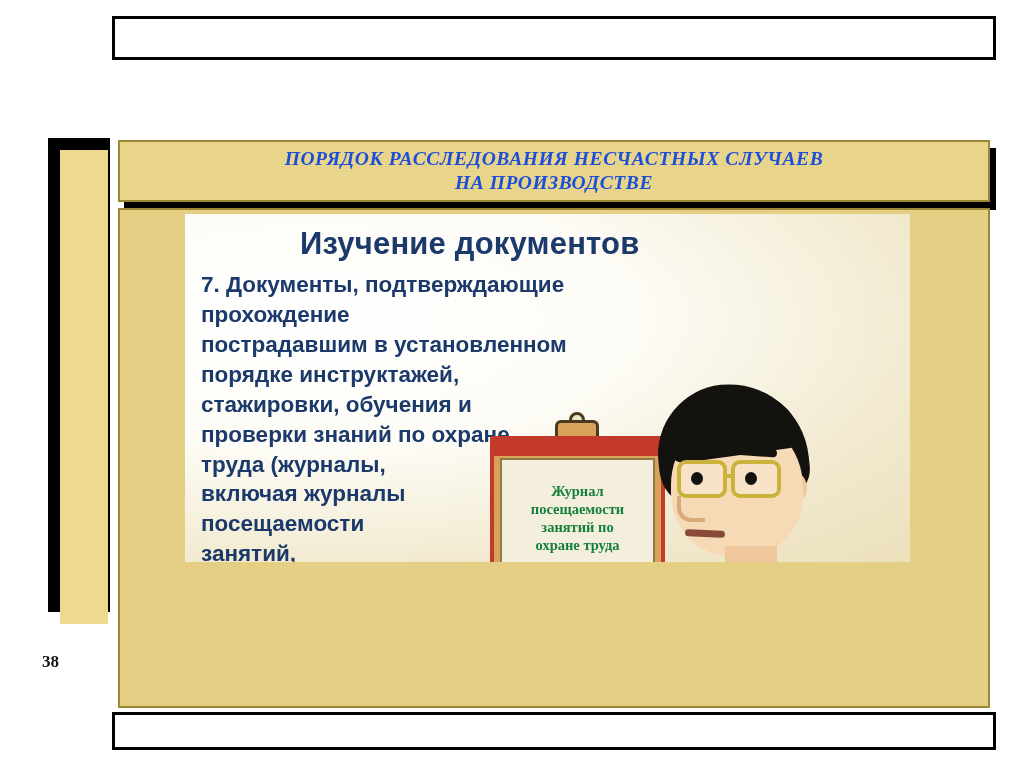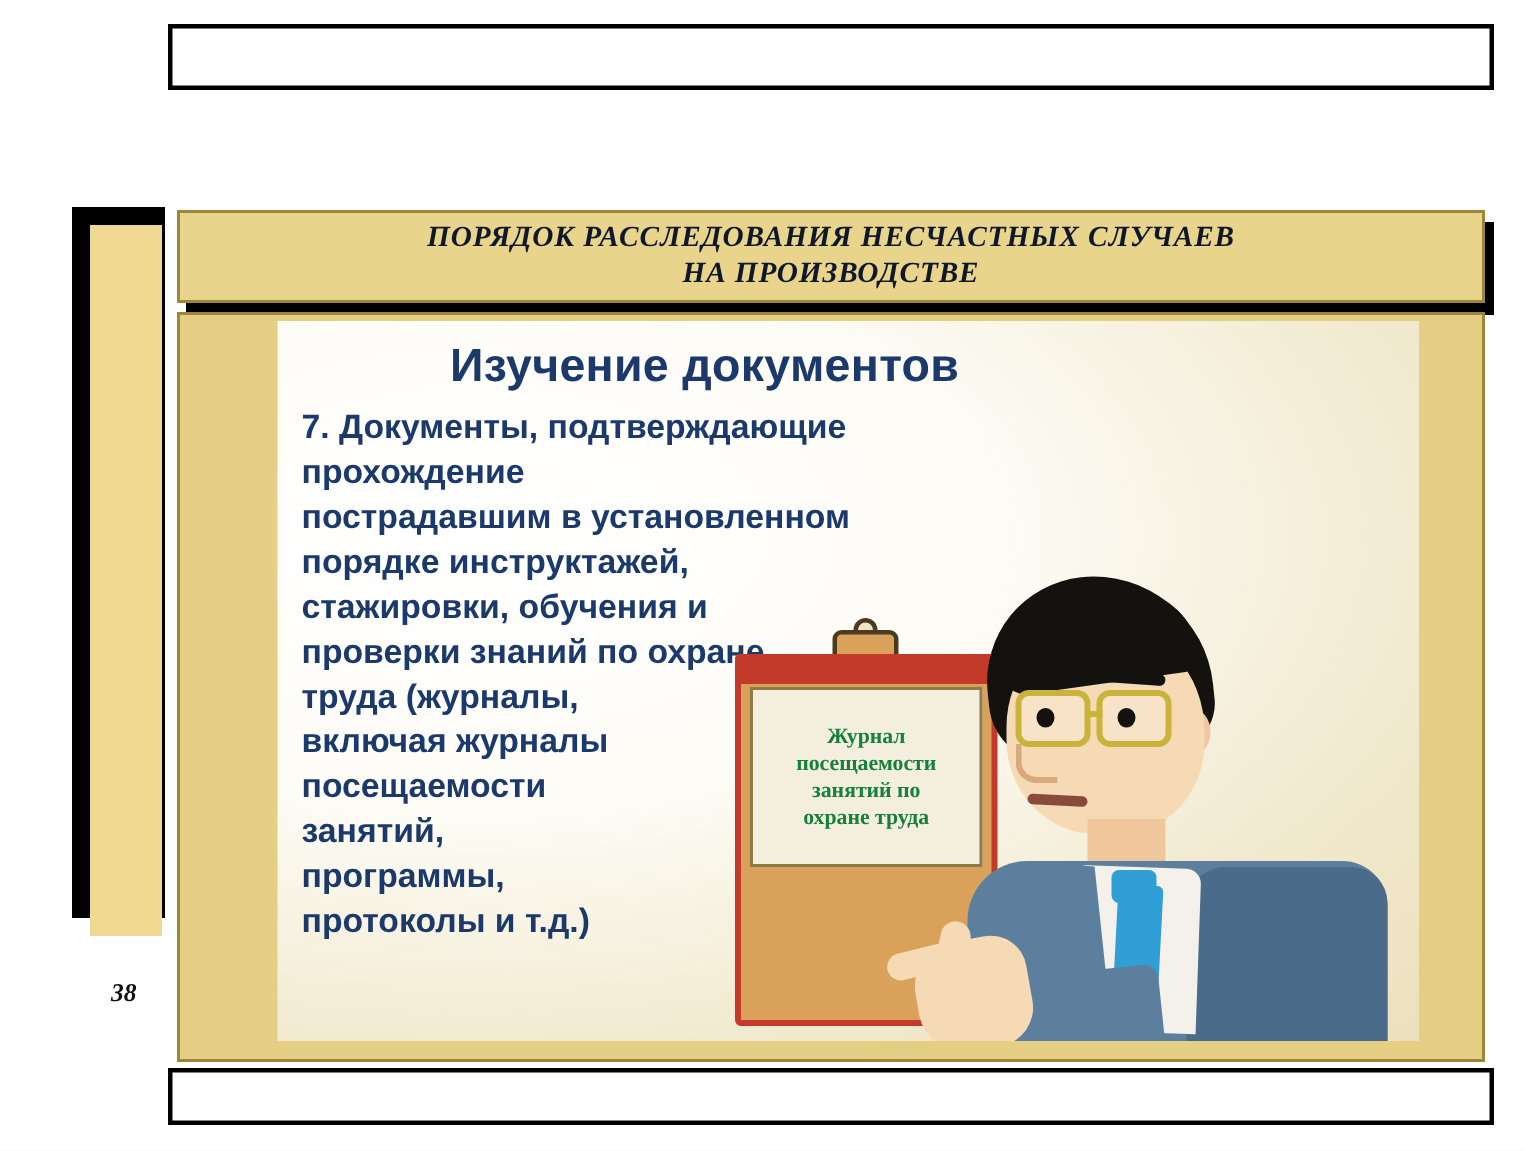--- a/index.html
+++ b/index.html
@@ -83,21 +83,21 @@
     align-items: center;
     justify-content: center;
     text-align: center;
   }
   .title-text {
     font-family: "Liberation Serif", serif;
     font-style: italic;
     font-weight: bold;
     font-size: 19.5px;
     letter-spacing: 0.6px;
-    color: #0f172a;
+    color: #1d4ed8;
     line-height: 1.25;
     padding: 0 10px;
     white-space: pre-line;
   }
 
   
   .content-frame {
     position: absolute;
     left: 118px;
     top: 208px;
@@ -105,25 +105,24 @@
     height: 500px;
     background: #e5cf84;
     border: 2px solid #9d8737;
     box-sizing: border-box;
   }
   .content-image {
     position: absolute;
     left: 185px;
     top: 214px;
     width: 725px;
-    height: 480px;
+    height: 348px;
     background:
       radial-gradient(ellipse at 18% 30%, #ffffff 0%, #fdfcf6 38%, #f2ead0 72%, #ece0bc 100%);
     overflow: hidden;
-    padding-left: 36px;
   }
 
   
   .img-heading {
     position: absolute;
     left: 115px;
     top: 12px;
     font-family: "Liberation Sans", sans-serif;
     font-weight: bold;
     font-size: 31px;
@@ -299,25 +298,24 @@
     background: #f6d9b5; border-radius: 10px; transform: rotate(-14deg);
   }
   .m-thumb {
     position: absolute; left: 40px; top: 250px; width: 20px; height: 40px;
     background: #f6d9b5; border-radius: 10px; transform: rotate(12deg);
   }
 
   
   .page-number {
     position: absolute;
-    left: 74px;
+    left: 42px;
     top: 652px;
     font-family: "Liberation Serif", serif;
     font-weight: bold;
-    font-style: italic;
     font-size: 17px;
     color: #111111;
   }
 </style>
 </head>
 <body>
 
 <div class="slide">
 
   <div class="top-bar-outline"></div>

